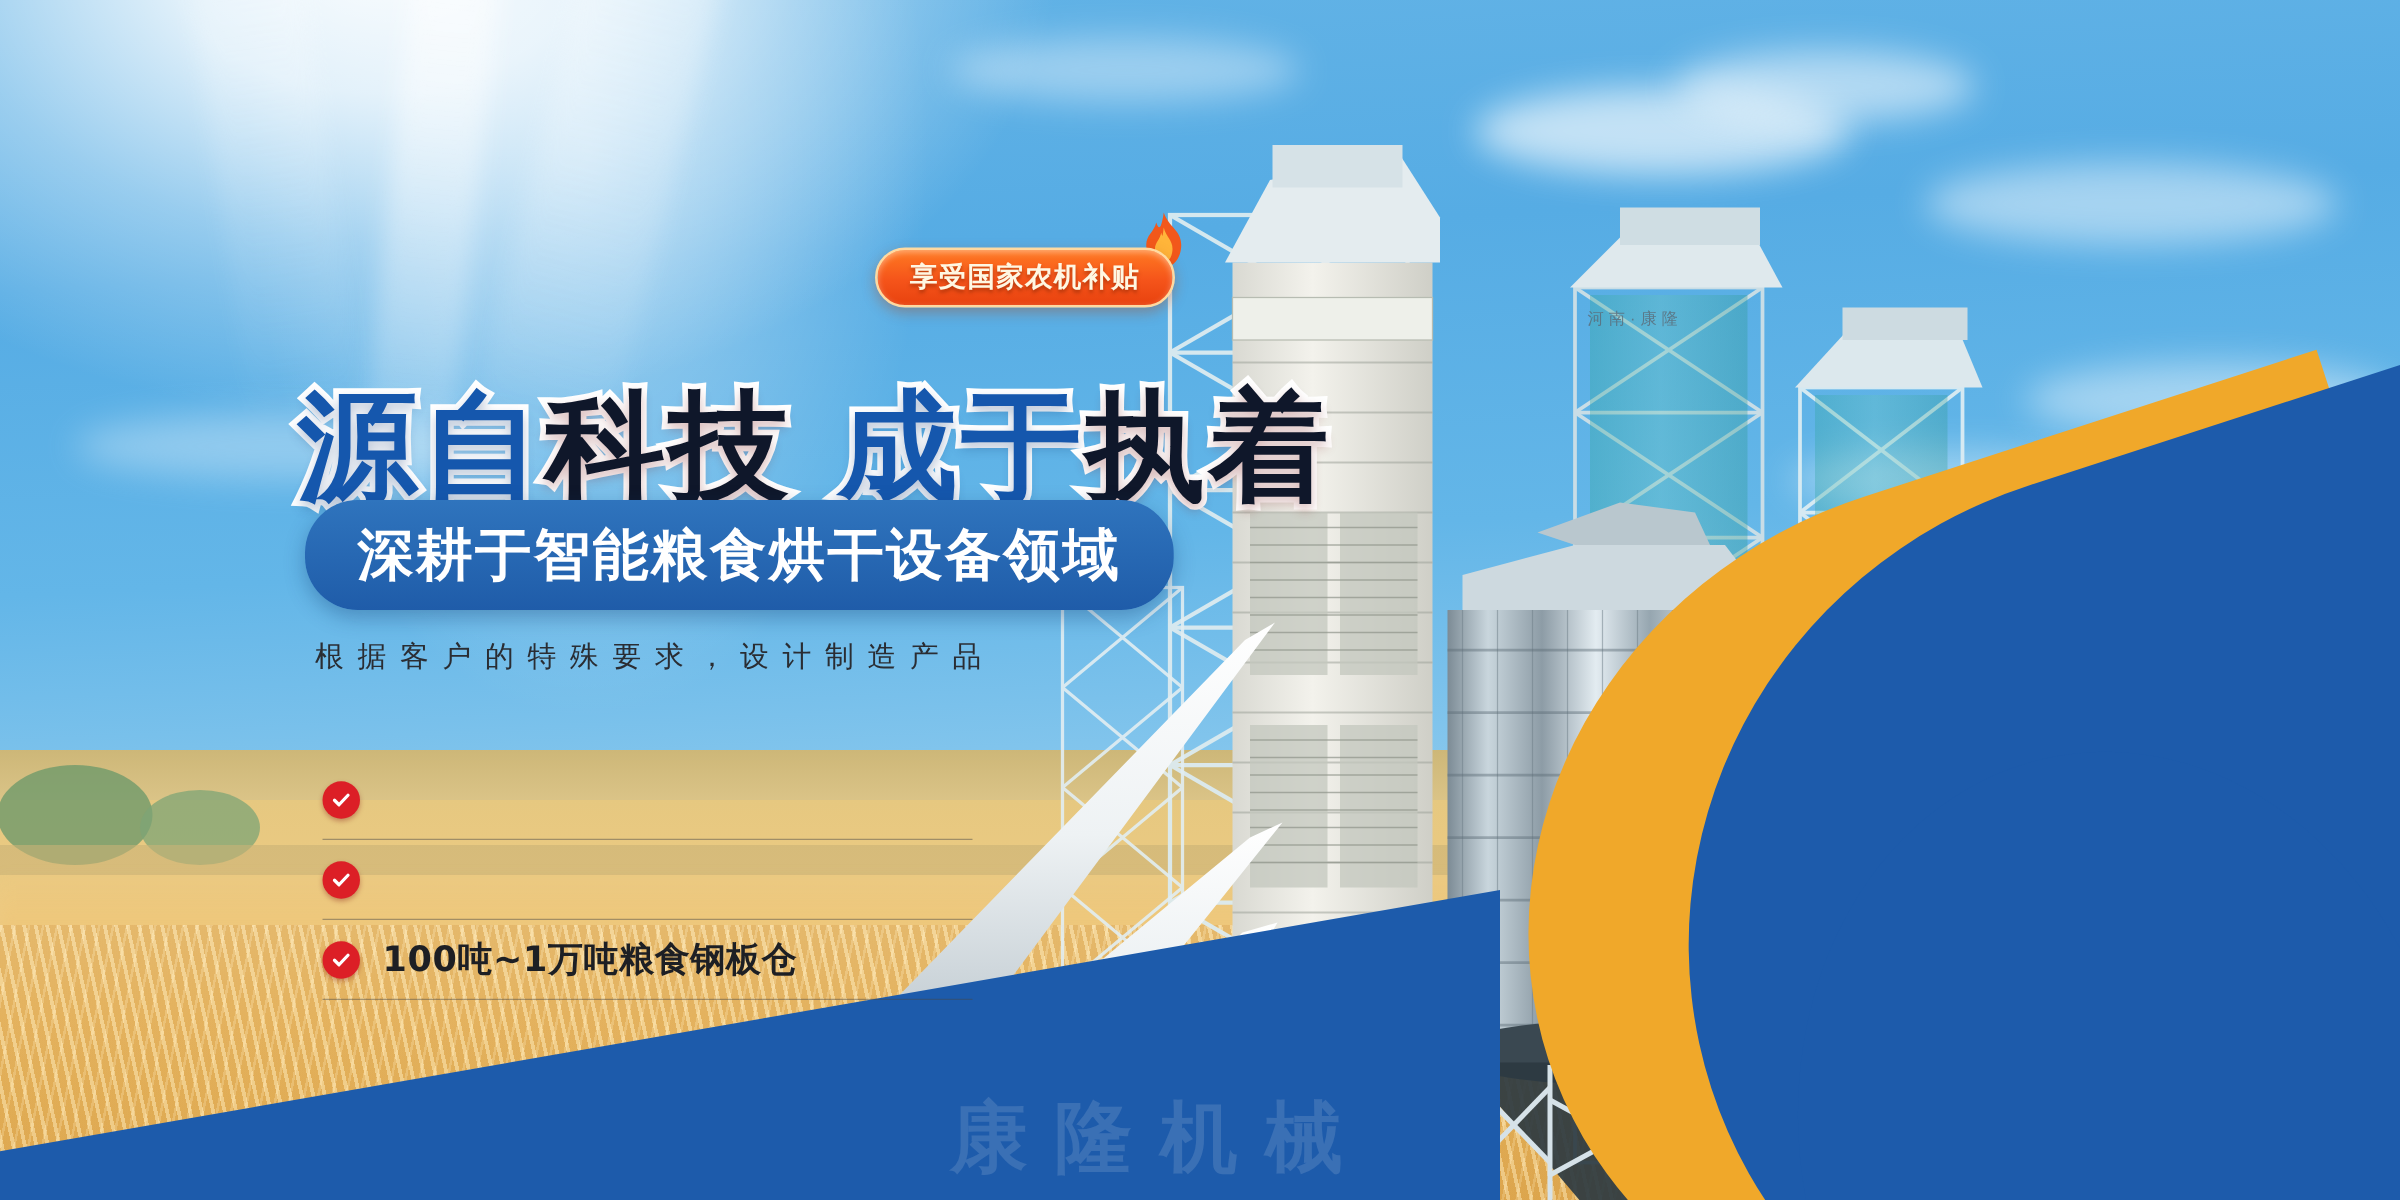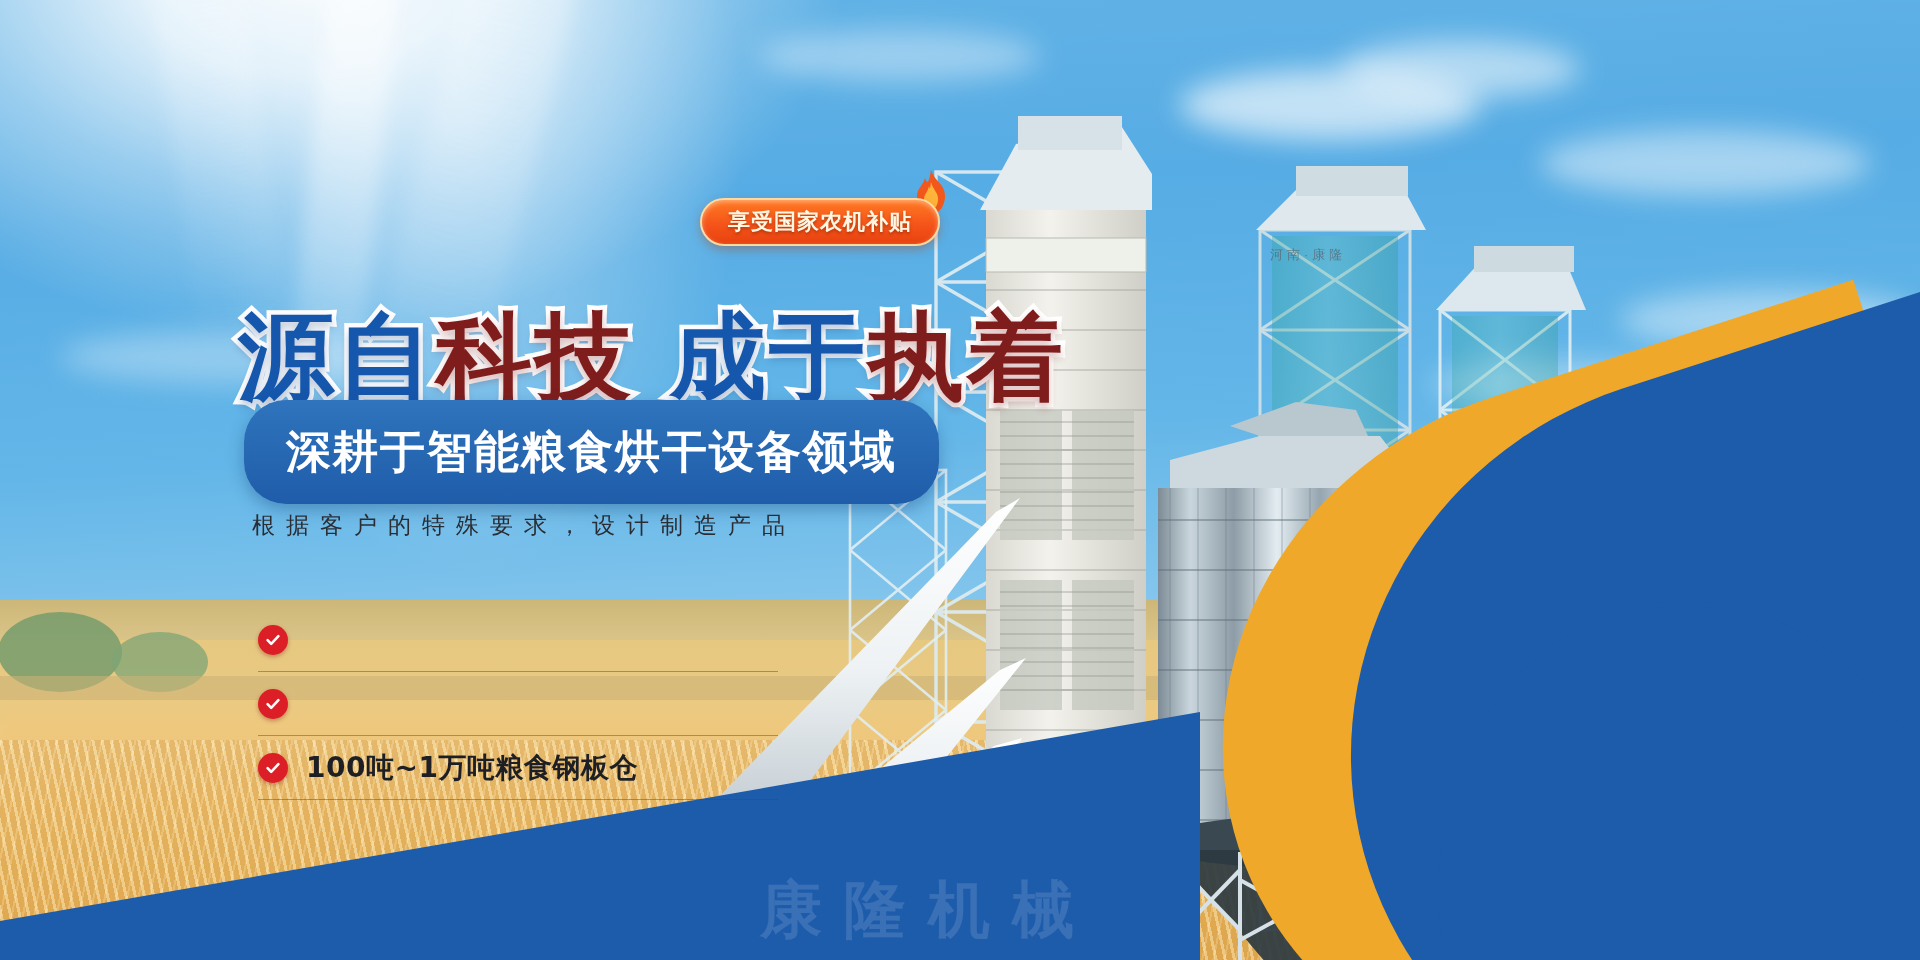--- a/index.html
+++ b/index.html
@@ -116,29 +116,29 @@
     font-family:"DejaVu Sans","Liberation Sans",sans-serif;
   }
   .headline span { display:inline-block; }
   .hl-blue {
     color:#1557ad;
     -webkit-text-stroke:9px #ffffff; paint-order:stroke fill;
     text-shadow:0 5px 9px rgba(20,60,120,.30);
     margin-top:39px;
   }
   .hl-red {
-    color:#7f1d1d;
+    color:#0f172a;
     -webkit-text-stroke:9px #ffffff; paint-order:stroke fill;
     text-shadow:0 5px 9px rgba(120,20,20,.30);
   }
   .hl-gap { width:36px; }
 
   .pill {
     position:absolute; left:244px; top:400px;
-    height:104px; padding:0 42px;
+    height:88px; padding:0 42px;
     display:flex; align-items:center;
     background:linear-gradient(180deg,#2f74bd 0%, #1f5ca9 100%);
     border-radius:42px;
     box-shadow:0 6px 16px rgba(18,58,110,.34);
     color:#ffffff; font-size:45px; font-weight:bold; letter-spacing:2px;
     white-space:nowrap;
     font-family:"DejaVu Sans","Liberation Sans",sans-serif;
   }
 
   .tagline {

